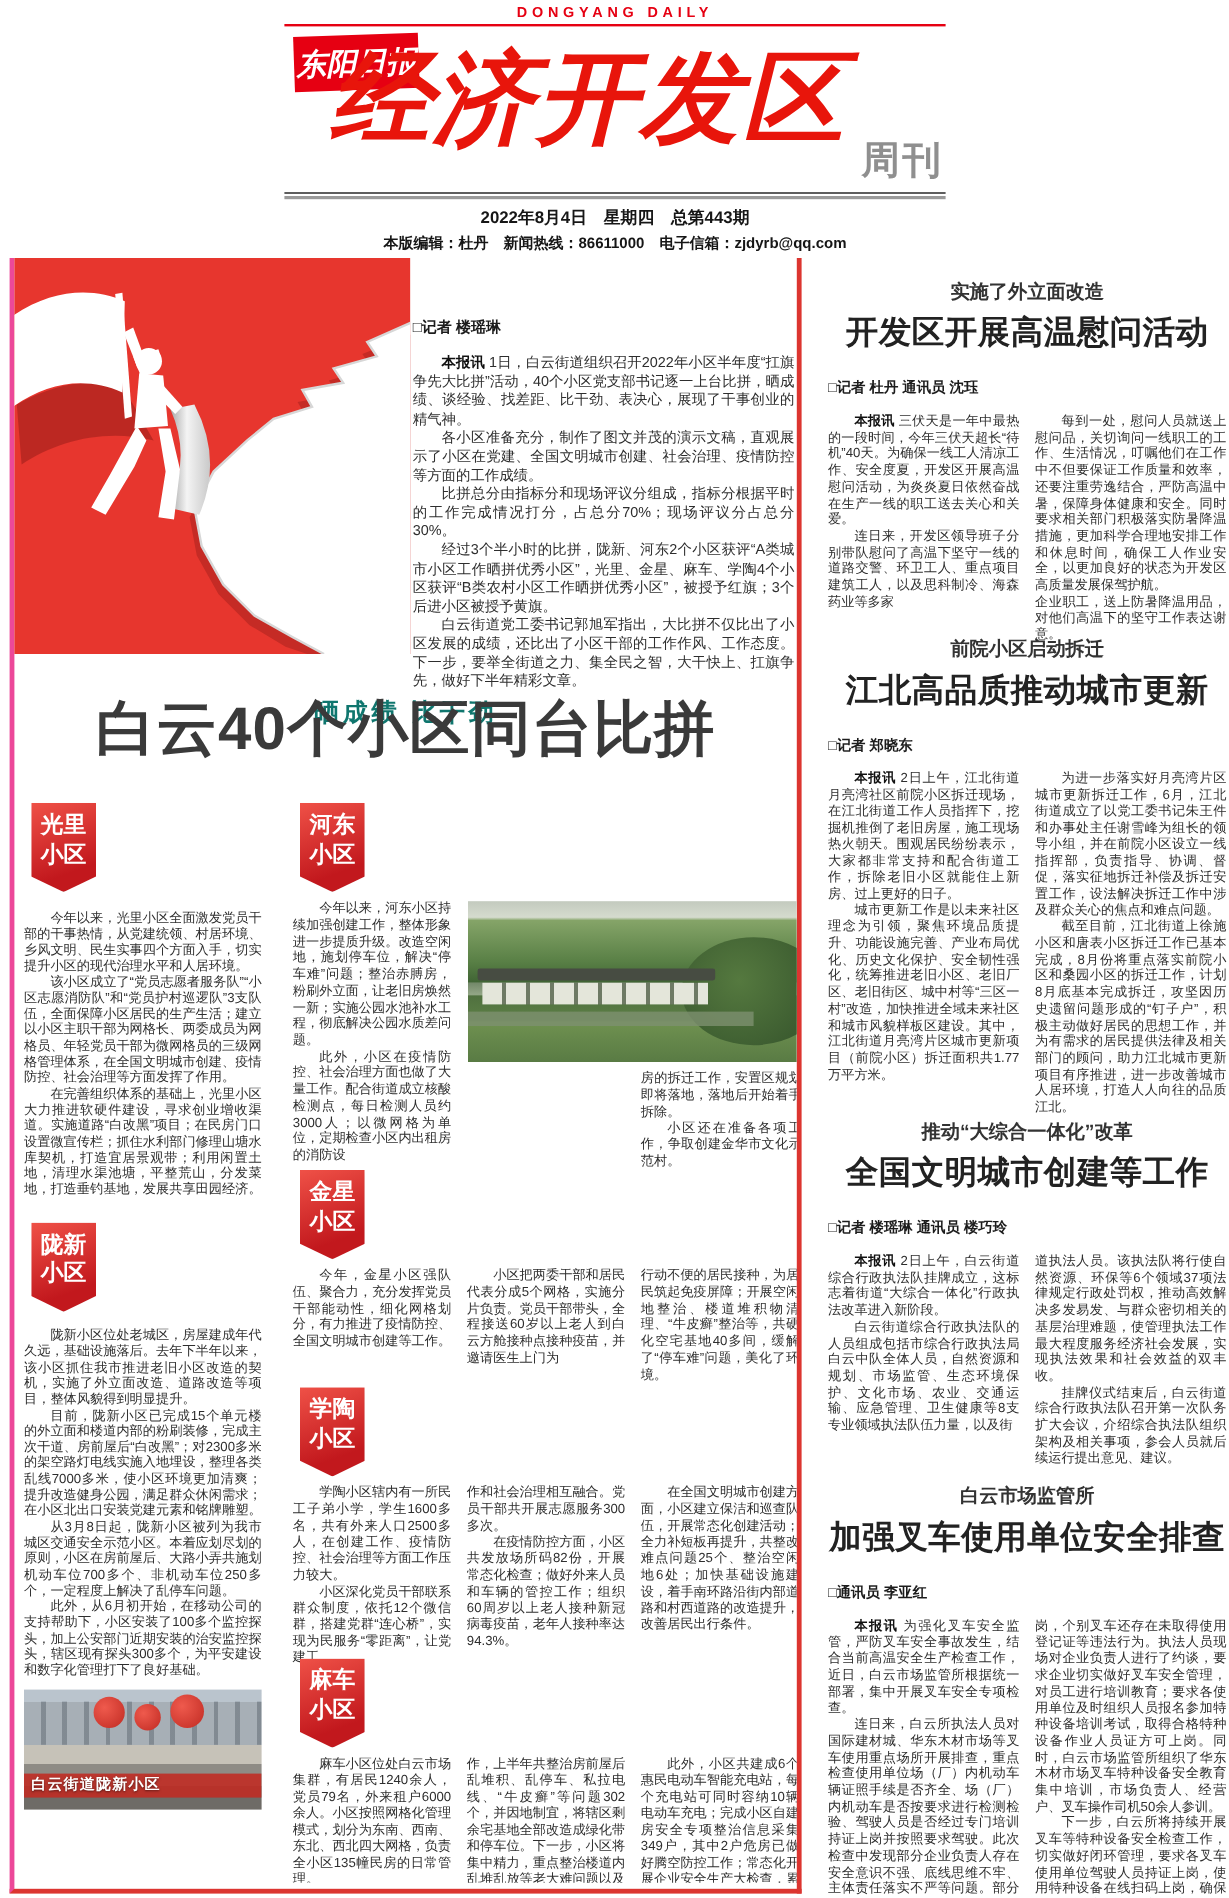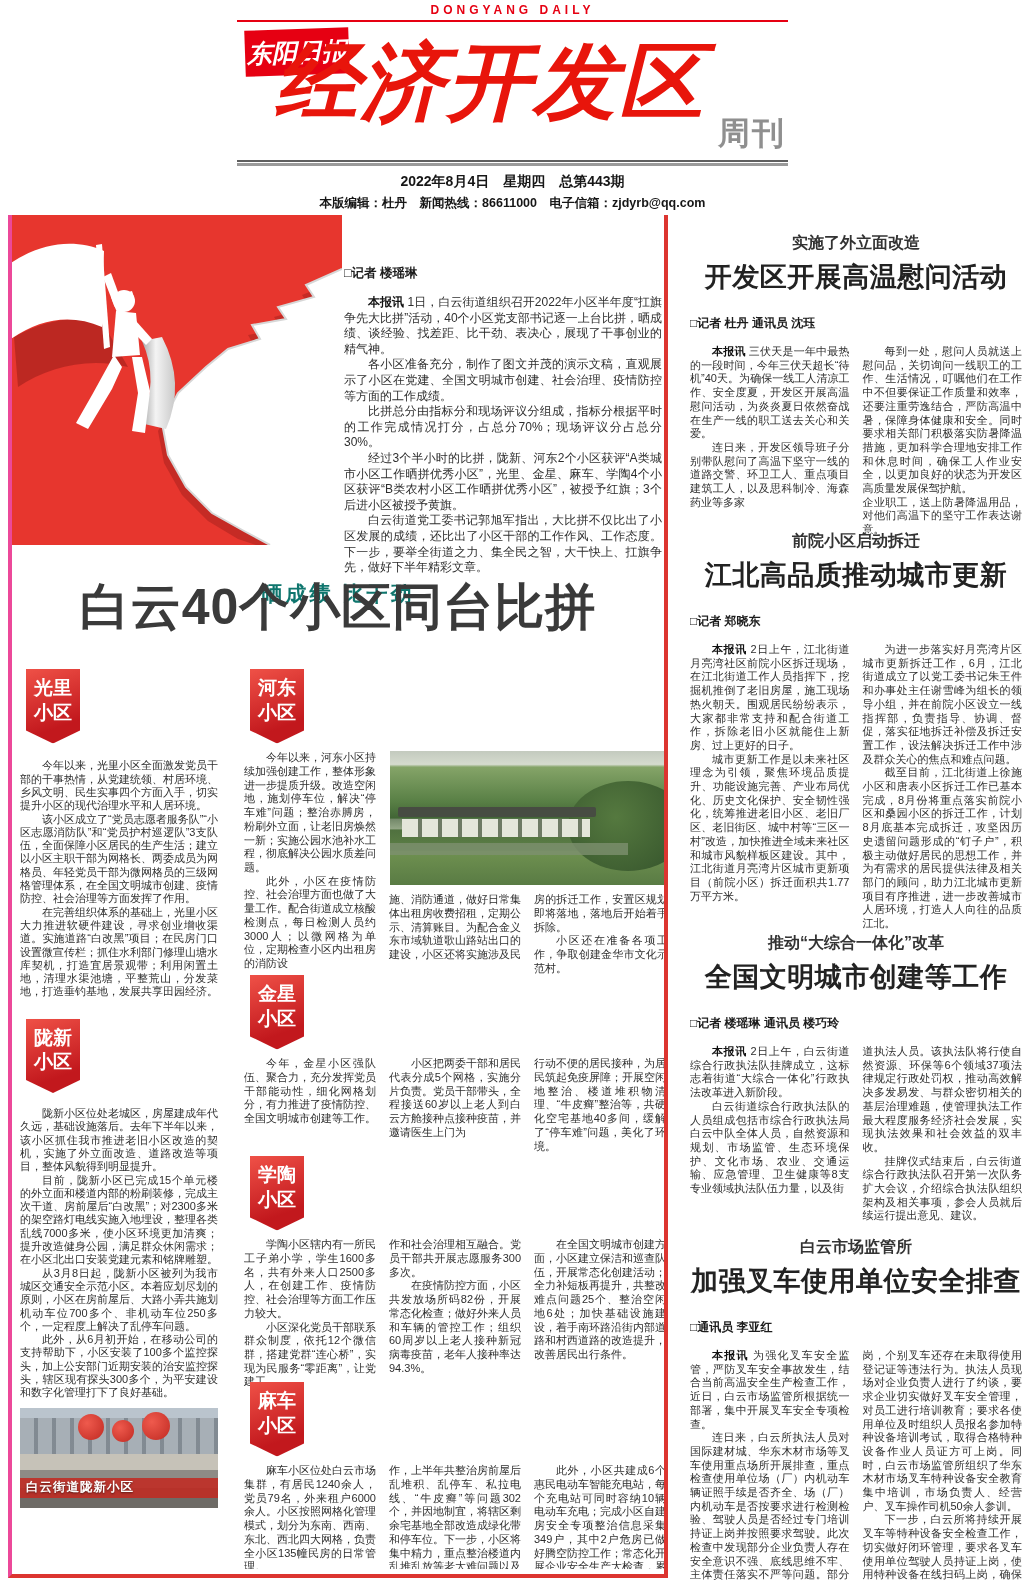--- a/index.html
+++ b/index.html
@@ -201,23 +201,20 @@
             <div class="ncol colB">
                 <p class="para">今年以来，河东小区持续加强创建工作，整体形象进一步提质升级。改造空闲地，施划停车位，解决“停车难”问题；整治赤膊房，粉刷外立面，让老旧房焕然一新；实施公园水池补水工程，彻底解决公园水质差问题。</p>
                 <p class="para">此外，小区在疫情防控、社会治理方面也做了大量工作。配合街道成立核酸检测点，每日检测人员约3000人；以微网格为单位，定期检查小区内出租房的消防设</p>
               </div>
             <div class="photo-park">
               <div class="pp-bush"></div>
               <div class="pp-roof"></div>
               <div class="pp-body"></div>
               <div class="pp-pond"></div>
             </div>
-            <div class="ncol colC" style="top:142px;">
-                <p class="para noind">施、消防通道，做好日常集体出租房收费招租，定期公示、清算账目。为配合金义东市域轨道歌山路站出口的建设，小区还将实施涉及民</p>
-              </div>
             <div class="colD" style="top:142px;">
                 <p class="para noind">房的拆迁工作，安置区规划即将落地，落地后开始着手拆除。</p>
                 <p class="para">小区还在准备各项工作，争取创建金华市文化示范村。</p>
               </div>
           </div>
         </div>
 
         <div class="sec sec-jinxing">
           <div class="badge">
             <span>金星</span>

